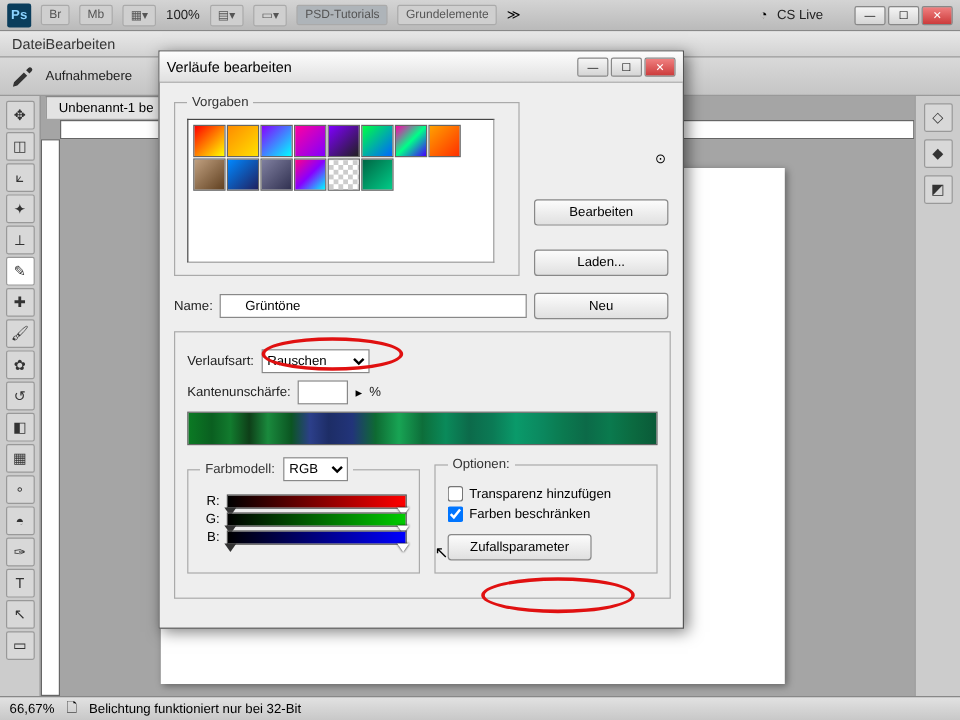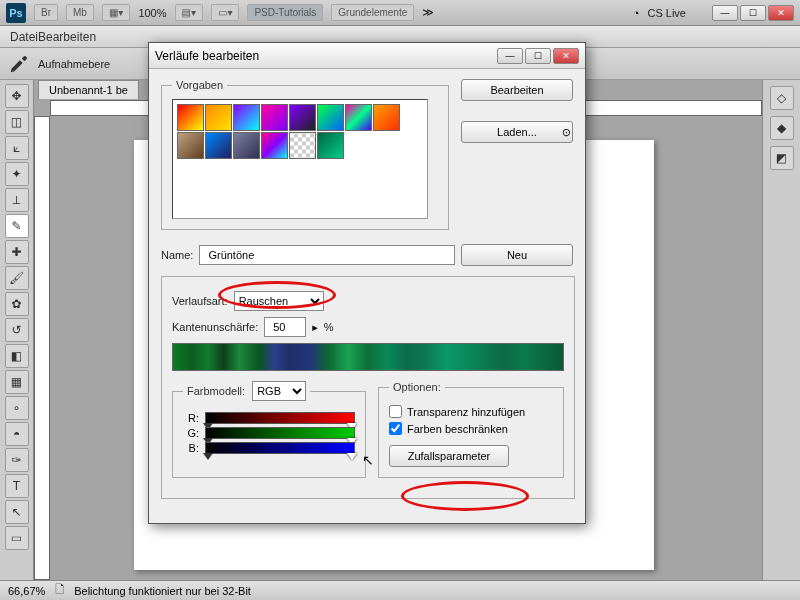--- a/index.html
+++ b/index.html
@@ -26,39 +26,39 @@
 .canvas-area { flex: 1; background: #a5a5a5; position: relative; }
 .doc-tab { position: absolute; top: 0; left: 4px; background: #e3e3e3; padding: 3px 10px; border: 1px solid #888; border-bottom: none; font-size: 11px; }
 .canvas-ruler-top { position: absolute; top: 20px; left: 16px; right: 0; height: 16px; background: #fff; border: 1px solid #666; }
 .canvas-ruler-left { position: absolute; top: 36px; left: 0; width: 16px; bottom: 0; background: #fff; border: 1px solid #666; }
 .canvas { position: absolute; top: 60px; left: 100px; width: 520px; height: 430px; background: #fff; box-shadow: 2px 2px 6px rgba(0,0,0,.4); }
 .panel-right { width: 38px; background: #ccc; border-left: 1px solid #888; display: flex; flex-direction: column; align-items: center; padding-top: 6px; gap: 6px; }
 
 .statusbar { position: absolute; bottom: 0; left: 0; right: 0; height: 20px; background: linear-gradient(#e2e2e2, #c8c8c8); border-top: 1px solid #888; display: flex; align-items: center; padding: 0 8px; font-size: 11px; gap: 10px; }
 
 
-.dialog { position: absolute; left: 148px; top: 42px; width: 438px; background: #eee; border: 1px solid #555; box-shadow: 3px 3px 12px rgba(0,0,0,.5); }
+.dialog { position: absolute; left: 132px; top: 42px; width: 438px; background: #eee; border: 1px solid #555; box-shadow: 3px 3px 12px rgba(0,0,0,.5); }
 .dlg-title { height: 26px; background: linear-gradient(#fdfdfd, #e0e0e0); display: flex; align-items: center; padding: 0 6px; border-bottom: 1px solid #aaa; }
 .dlg-title span { flex: 1; font-size: 12px; }
 .dlg-winbtns { display: flex; gap: 2px; }
 .dlg-body { padding: 10px 12px 14px 12px; }
 
 fieldset.group { border: 1px solid #aaa; padding: 8px 10px 10px 10px; margin-bottom: 10px; }
 fieldset.group legend { font-size: 11px; padding: 0 4px; color: #333; }
 
-.presets-row { display: flex; gap: 12px; }
+.presets-row { display: flex; gap: 12px; align-items: flex-end; }
 .presets-box { width: 256px; height: 120px; border: 1px inset #999; background: #fff; padding: 4px; }
 .swatch-grid { display: flex; flex-wrap: wrap; gap: 1px; }
 .swatch { width: 27px; height: 27px; border: 1px solid #666; }
 .sidebtns { display: flex; flex-direction: column; gap: 6px; width: 112px; }
 .btn { height: 22px; background: linear-gradient(#fcfcfc, #e0e0e0); border: 1px solid #888; border-radius: 3px; font-size: 11px; cursor: pointer; }
 
 .row { display: flex; align-items: center; gap: 6px; margin: 6px 0; }
 .lbl { font-size: 11px; color: #222; }
-input.txt { height: 20px; border: 1px solid #888; padding: 0 8px; font-size: 11px; background: #fff; }
+input.txt { height: 20px; border: 1px solid #888; padding: 0 20px; font-size: 11px; background: #fff; }
 select.sel { height: 20px; border: 1px solid #888; font-size: 11px; background: #fff; }
 
 .grad-preview { width: 100%; height: 28px; border: 1px solid #666; background: linear-gradient(90deg,
   #0b7a24 0%, #0a5f20 5%, #127b2e 9%, #0e3f18 13%, #1a8a3d 17%, #0b5522 22%,
   #2c3f8a 26%, #1d2d66 30%, #22347a 35%, #0e6a32 40%, #18a454 45%, #0d6e3a 50%,
   #0a8a5a 55%, #0c6a4a 60%, #0b7a55 65%, #0a9a6a 70%, #0b8a60 75%,
   #0b7a50 80%, #0c6a48 85%, #0a7a4e 90%, #0b6a40 95%, #0a5a38 100%); margin: 6px 0 10px 0; }
 
 .lower { display: flex; gap: 12px; }
 .channel { display: flex; align-items: center; gap: 6px; margin: 3px 0; }

